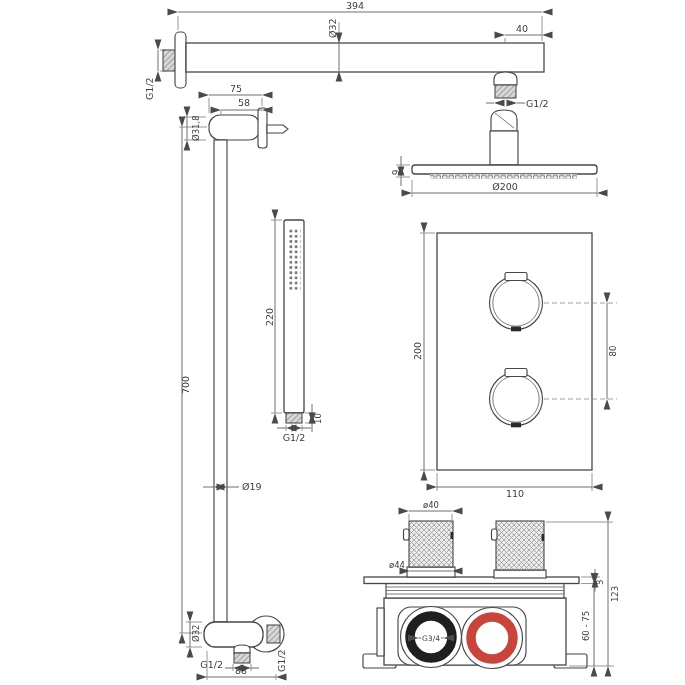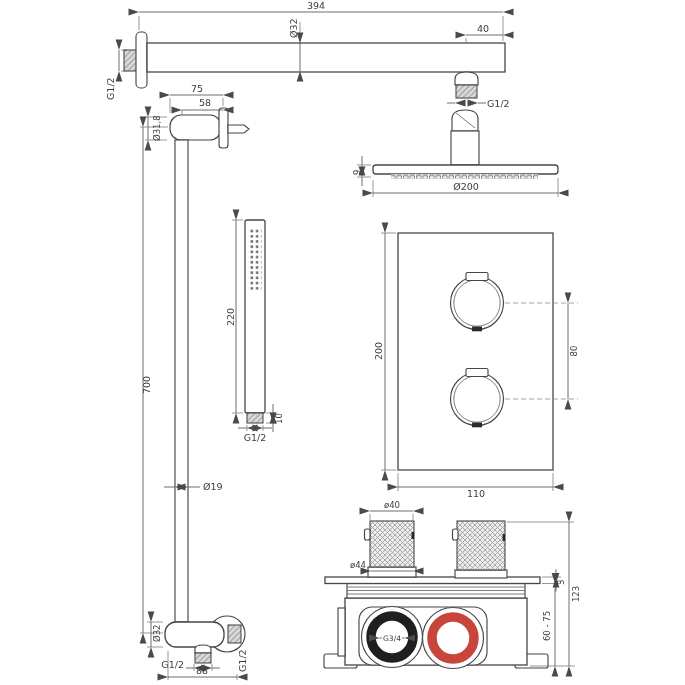--- a/index.html
+++ b/index.html
@@ -1,16 +1,16 @@
 <!DOCTYPE html>
 <html><head>
 <meta charset="utf-8">
 <style>
   html,body{margin:0;padding:0;background:#fff;}
-  .stage{position:relative;width:630px;height:685px;background:#ffffff;overflow:hidden;}
+  .stage{position:relative;width:630px;height:685px;background:#ffffff;overflow:hidden;margin-left:39px;}
   svg{display:block;}
   .part{fill:#ffffff;stroke:#474747;stroke-width:1.15;}
   .thick{stroke-width:1.3;}
   .hatchfill{fill:url(#hatch);stroke:#474747;stroke-width:1.05;}
   .knurlfill{fill:url(#knurl);stroke:#474747;stroke-width:1.1;}
   .dim{stroke:#4a4a4a;stroke-width:0.8;fill:none;}
   .ext{stroke:#6b6b6b;stroke-width:0.7;fill:none;}
   .dash{stroke:#8c8c8c;stroke-width:0.8;stroke-dasharray:5 3;fill:none;}
   .inner{fill:none;stroke:#5a5a5a;stroke-width:0.8;}
   text{font-family:"DejaVu Sans","Liberation Sans",sans-serif;font-size:9.5px;fill:#3c3c3c;}

